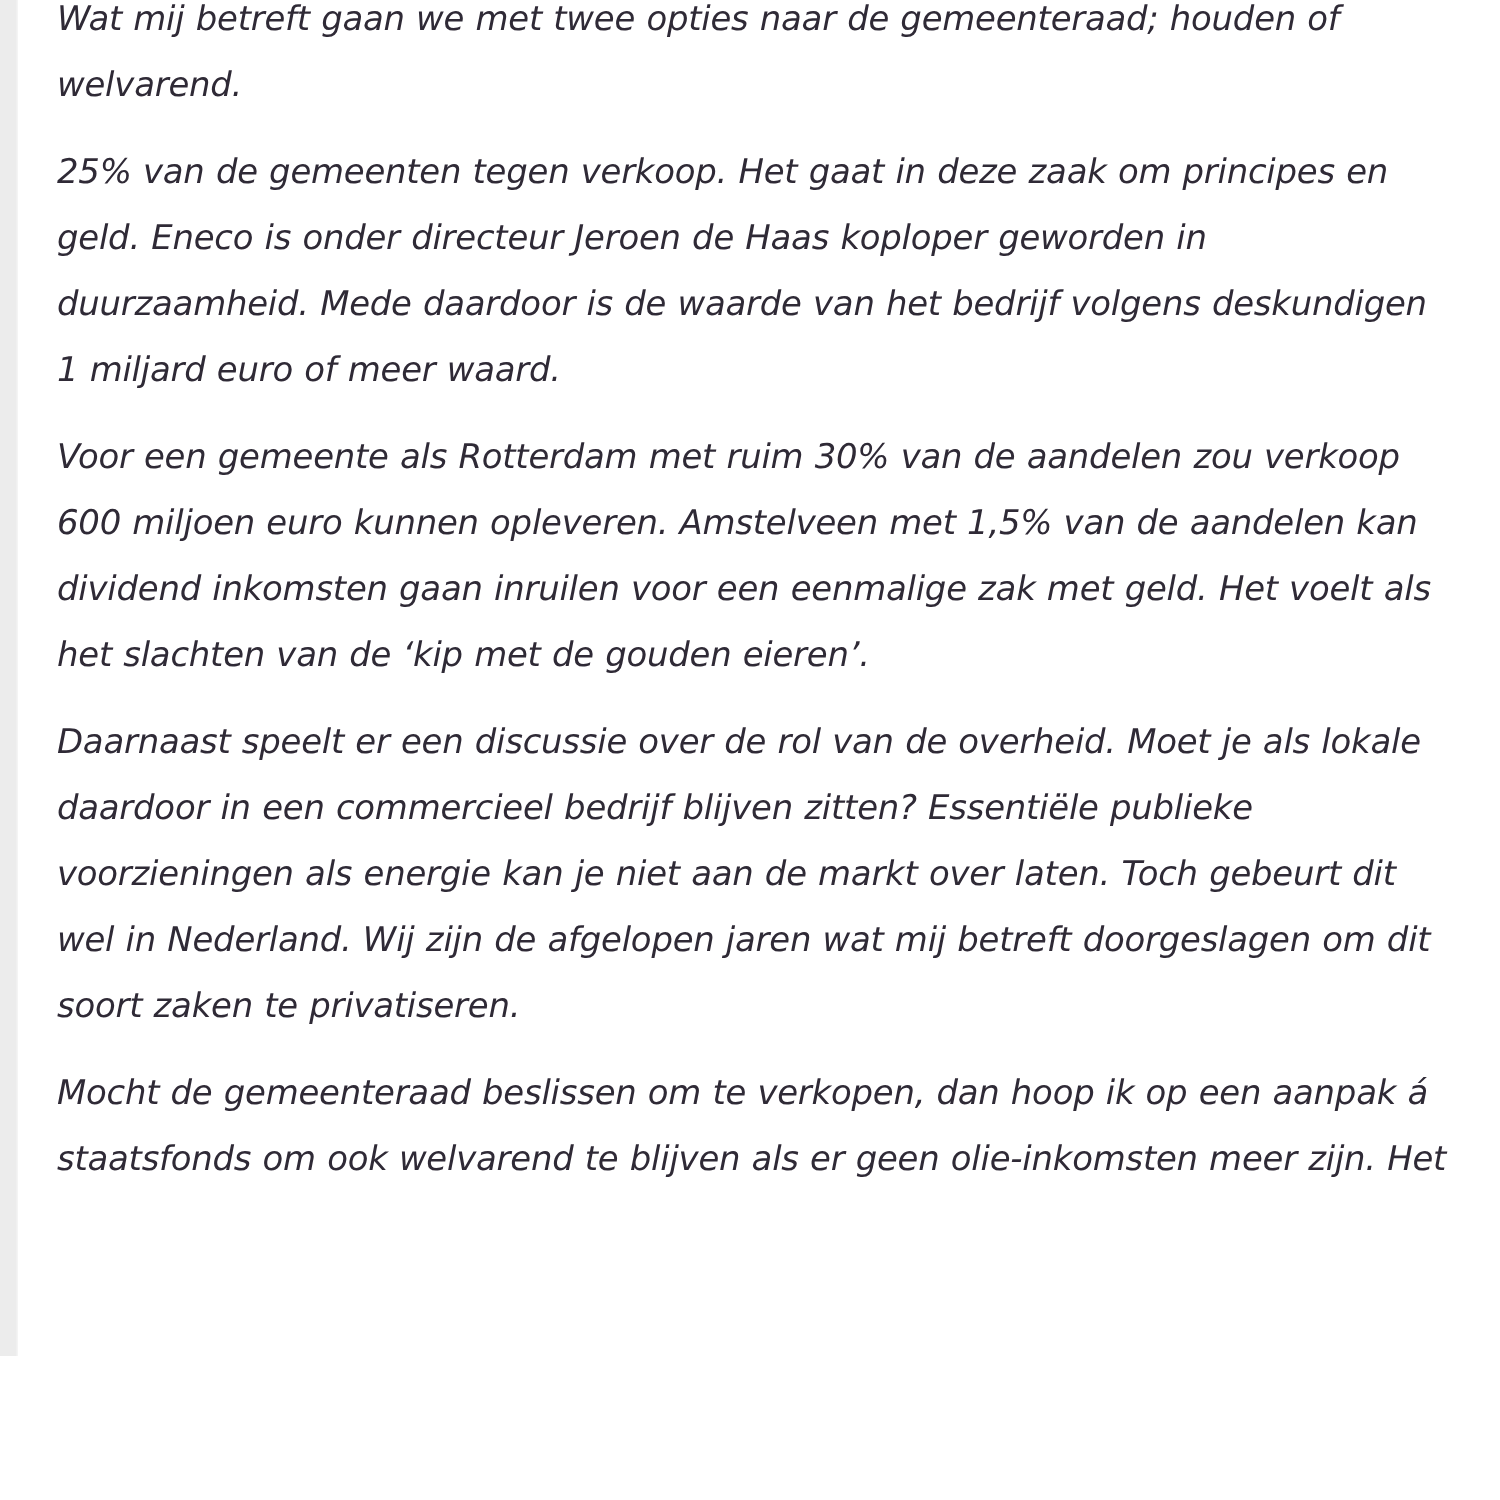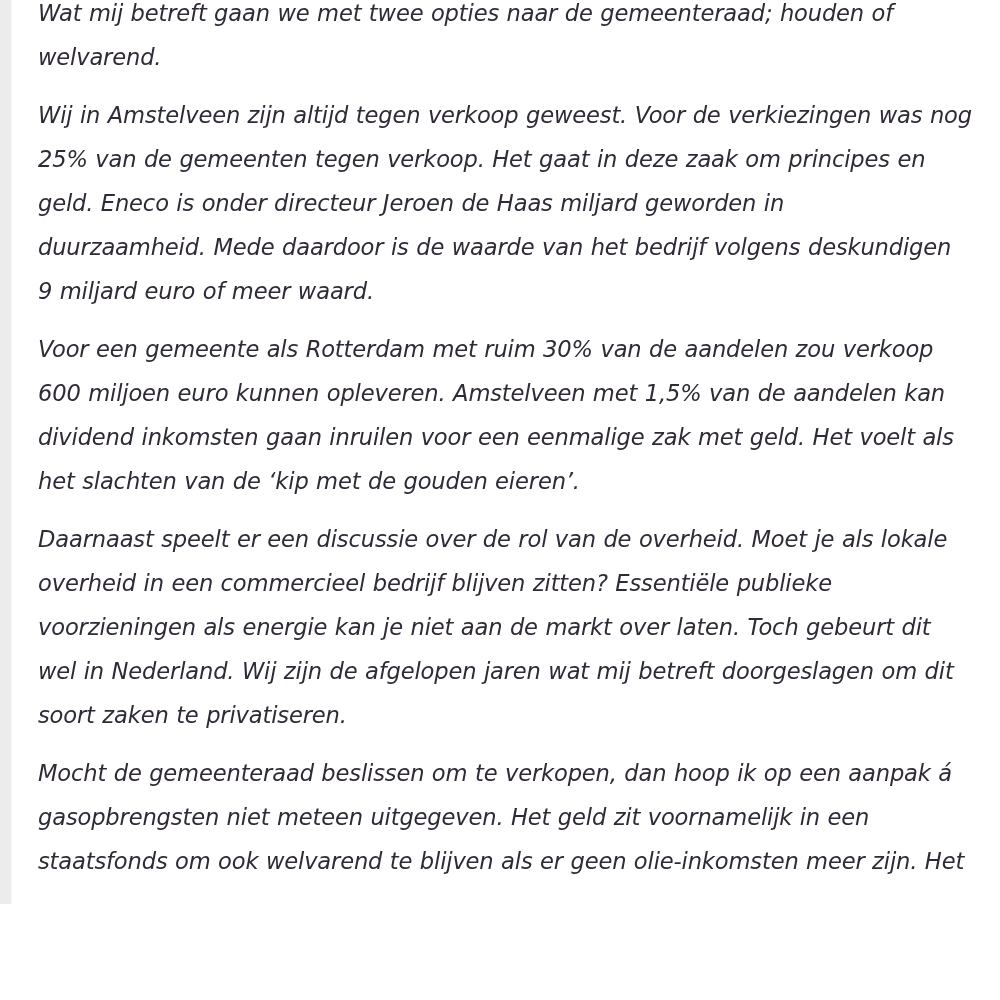--- a/index.html
+++ b/index.html
@@ -53,41 +53,39 @@
 <div class="page">
   <div class="left-strip"></div>
 
   <div class="article">
     <p>
       <span class="line">Wat mij betreft gaan we met twee opties naar de gemeenteraad; houden of</span>
       <span class="line">welvarend.</span>
     </p>
 
     <p>
-      <span class="line">Wij in Amstelveen zijn altijd tegen verkoop geweest. Voor de verkiezingen was nog</span>
       <span class="line">25% van de gemeenten tegen verkoop. Het gaat in deze zaak om principes en</span>
-      <span class="line">geld. Eneco is onder directeur Jeroen de Haas miljard geworden in</span>
+      <span class="line">geld. Eneco is onder directeur Jeroen de Haas koploper geworden in</span>
       <span class="line">duurzaamheid. Mede daardoor is de waarde van het bedrijf volgens deskundigen</span>
-      <span class="line">9 miljard euro of meer waard.</span>
+      <span class="line">1 miljard euro of meer waard.</span>
     </p>
 
     <p>
       <span class="line">Voor een gemeente als Rotterdam met ruim 30% van de aandelen zou verkoop</span>
       <span class="line">600 miljoen euro kunnen opleveren. Amstelveen met 1,5% van de aandelen kan</span>
       <span class="line">dividend inkomsten gaan inruilen voor een eenmalige zak met geld. Het voelt als</span>
       <span class="line">het slachten van de ‘kip met de gouden eieren’.</span>
     </p>
 
     <p>
       <span class="line">Daarnaast speelt er een discussie over de rol van de overheid. Moet je als lokale</span>
-      <span class="line">overheid in een commercieel bedrijf blijven zitten? Essentiële publieke</span>
+      <span class="line">daardoor in een commercieel bedrijf blijven zitten? Essentiële publieke</span>
       <span class="line">voorzieningen als energie kan je niet aan de markt over laten. Toch gebeurt dit</span>
       <span class="line">wel in Nederland. Wij zijn de afgelopen jaren wat mij betreft doorgeslagen om dit</span>
       <span class="line">soort zaken te privatiseren.</span>
     </p>
 
     <p>
       <span class="line">Mocht de gemeenteraad beslissen om te verkopen, dan hoop ik op een aanpak á</span>
-      <span class="line">gasopbrengsten niet meteen uitgegeven. Het geld zit voornamelijk in een</span>
       <span class="line">staatsfonds om ook welvarend te blijven als er geen olie-inkomsten meer zijn. Het</span>
     </p>
   </div>
 </div>
 
 </body></html>

